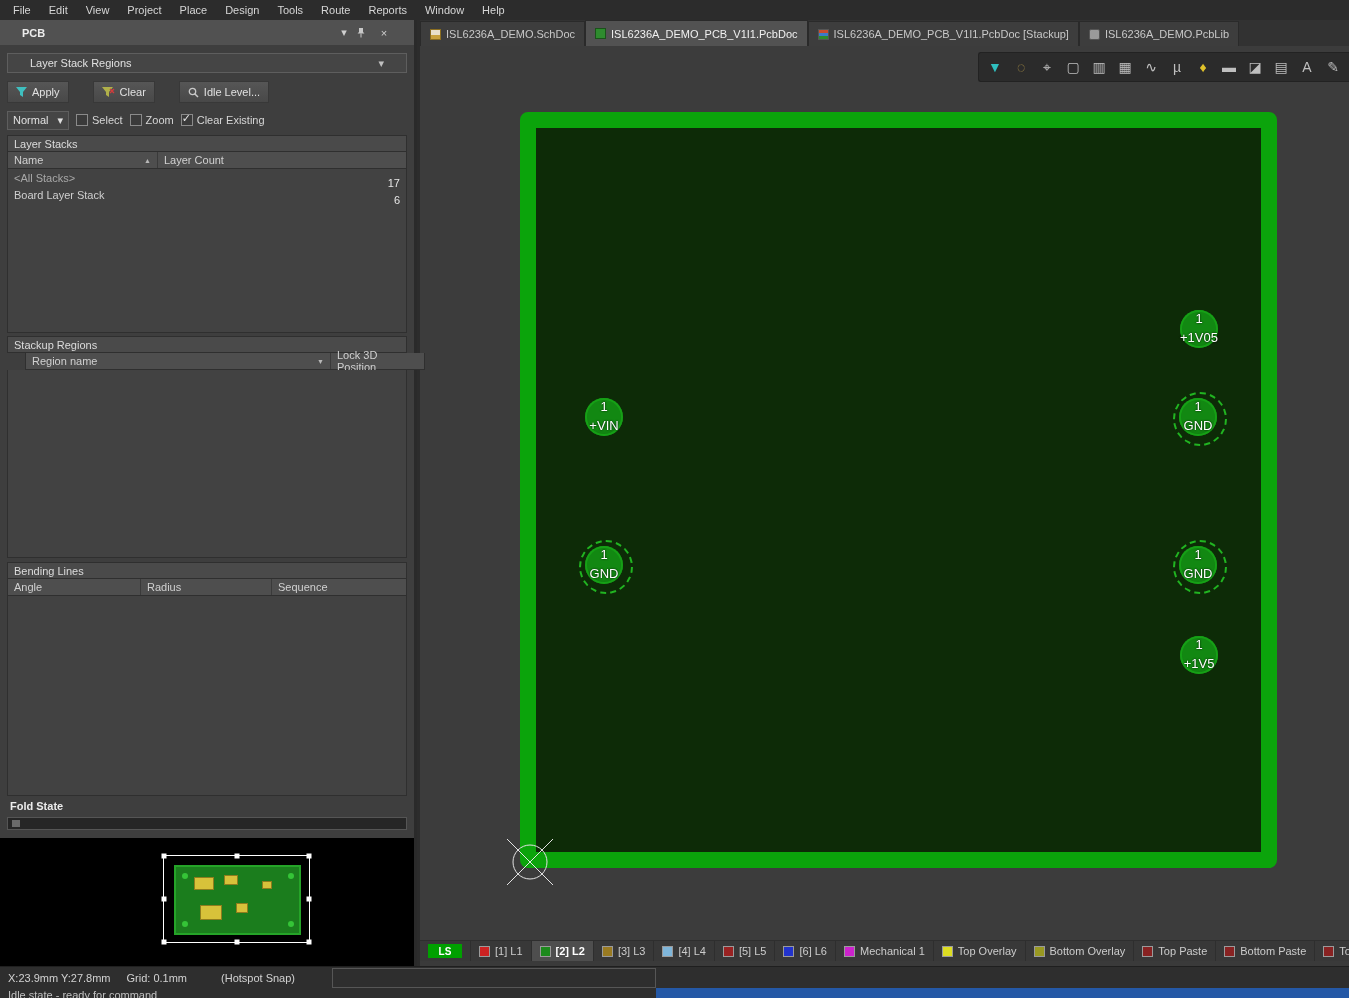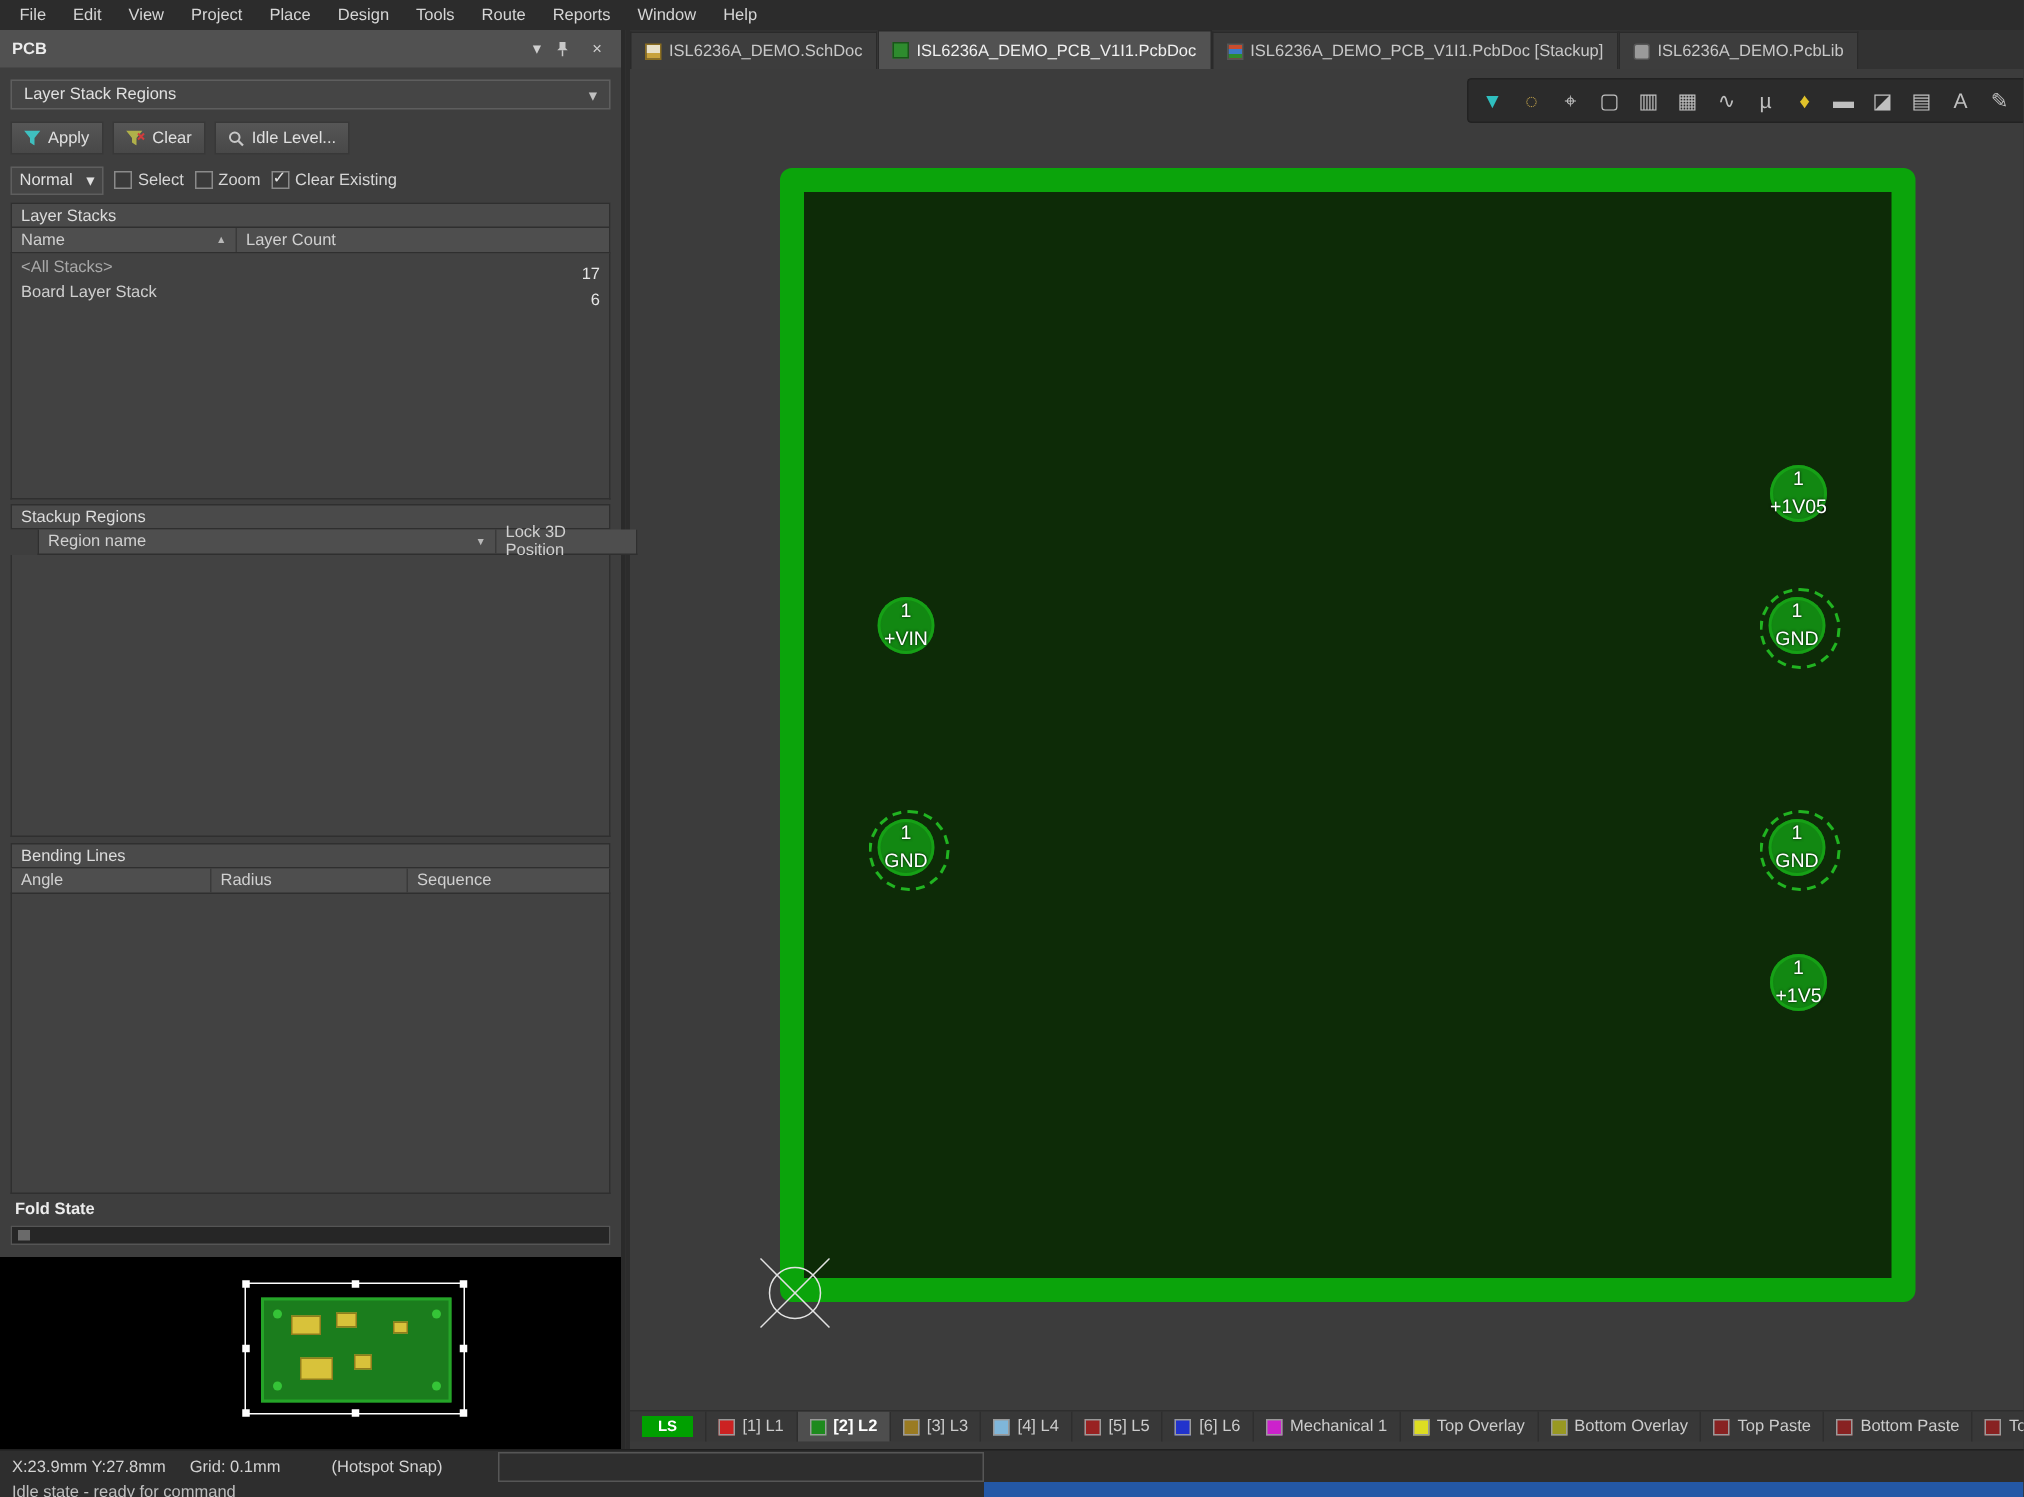--- a/index.html
+++ b/index.html
@@ -8,29 +8,29 @@
 
   
   .menubar { position:absolute; left:0; top:0; width:1349px; height:20px;
              background:#2c2c2c; display:flex; align-items:center; padding-left:4px; z-index:30; }
   .menu-item { padding:2px 9px; color:#d6d6d6; cursor:default; }
 
   
   .pcb-panel { position:absolute; left:0; top:20px; width:417px; height:946px;
                background:#3e3e3e; border-right:3px solid #2a2a2a; z-index:20; }
   .panel-header { position:absolute; left:0; top:0; width:100%; height:25px; background:#515151;
-                  display:flex; align-items:center; padding:0 8px; color:#ececec; font-weight:bold; }
+                  display:flex; align-items:center; padding:0 22px; color:#ececec; font-weight:bold; }
   .panel-header .spacer { flex:1; }
   .ph-icon { width:16px; text-align:center; color:#cfcfcf; margin-left:4px; cursor:default; font-weight:normal; }
 
   .combo { position:absolute; left:7px; top:33px; width:400px; height:20px; background:#454545;
-           border:1px solid #5e5e5e; display:flex; align-items:center; padding:0 8px; color:#e0e0e0; }
+           border:1px solid #5e5e5e; display:flex; align-items:center; padding:0 22px; color:#e0e0e0; }
   .combo .chev { margin-left:auto; color:#c0c0c0; }
 
-  .btn-row { position:absolute; left:7px; top:61px; height:22px; display:flex; gap:6px; }
+  .btn-row { position:absolute; left:7px; top:61px; height:22px; display:flex; gap:24px; }
   .btn { height:22px; background:linear-gradient(#565656,#484848); border:1px solid #383838;
          display:flex; align-items:center; gap:5px; padding:0 8px; color:#e0e0e0; cursor:default; }
 
   .ctrl-row { position:absolute; left:7px; top:90px; height:20px; display:flex; align-items:center; gap:7px; }
   .mini-combo { width:62px; height:19px; background:#454545; border:1px solid #5e5e5e;
                 display:flex; align-items:center; padding:0 5px; color:#e0e0e0; }
   .mini-combo .chev { margin-left:auto; }
   .checkbox { width:12px; height:12px; background:#3a3a3a; border:1px solid #8a8a8a; position:relative; }
   .checkbox.checked::after { content:"✓"; position:absolute; left:0; top:-3px; font-size:11px; color:#e6e6e6; }
   .cb-label { color:#d6d6d6; }

